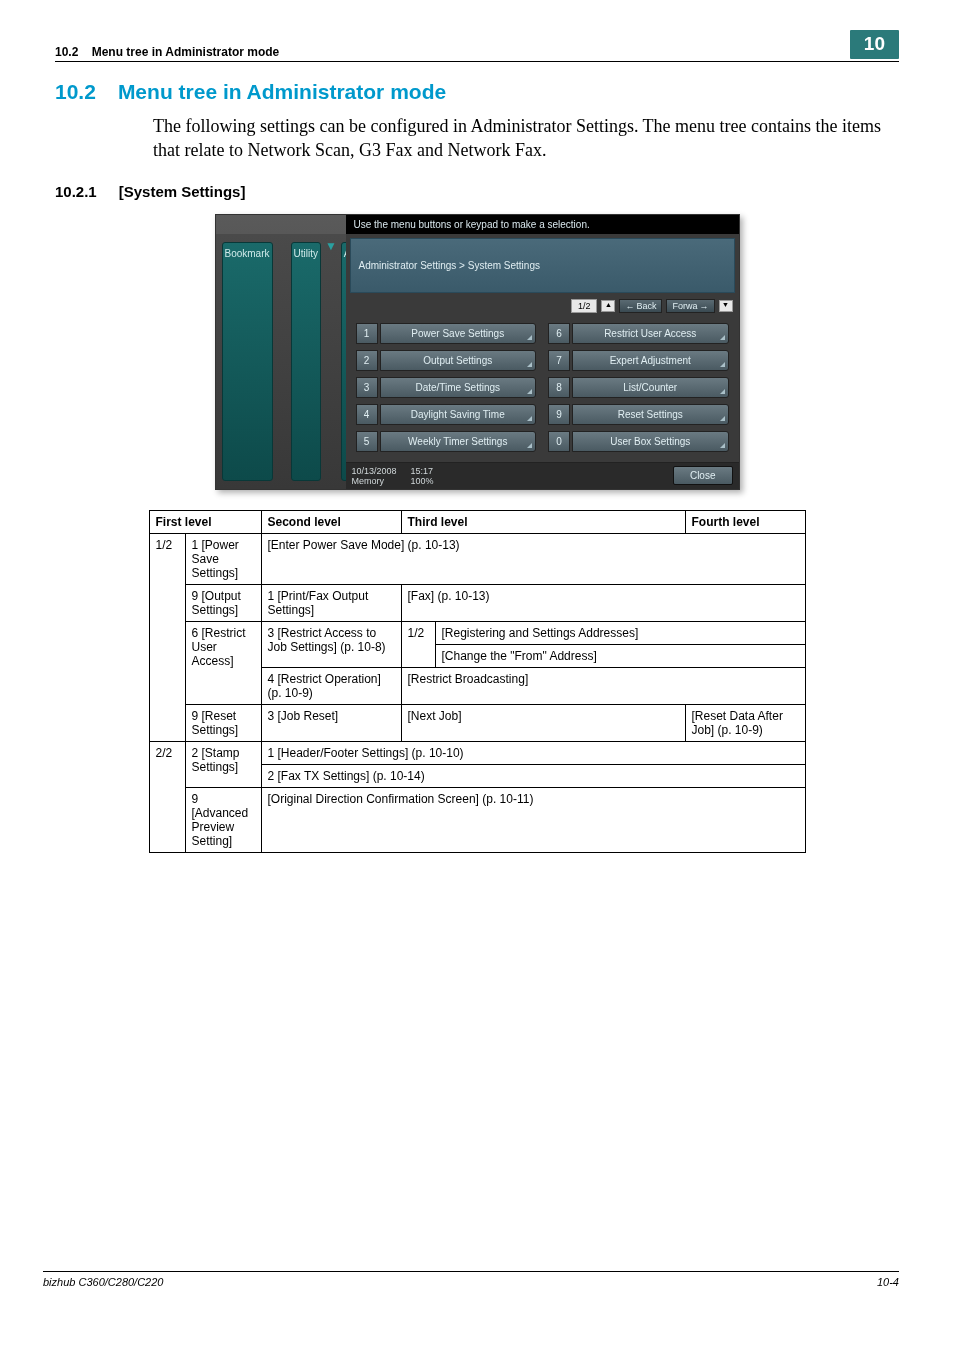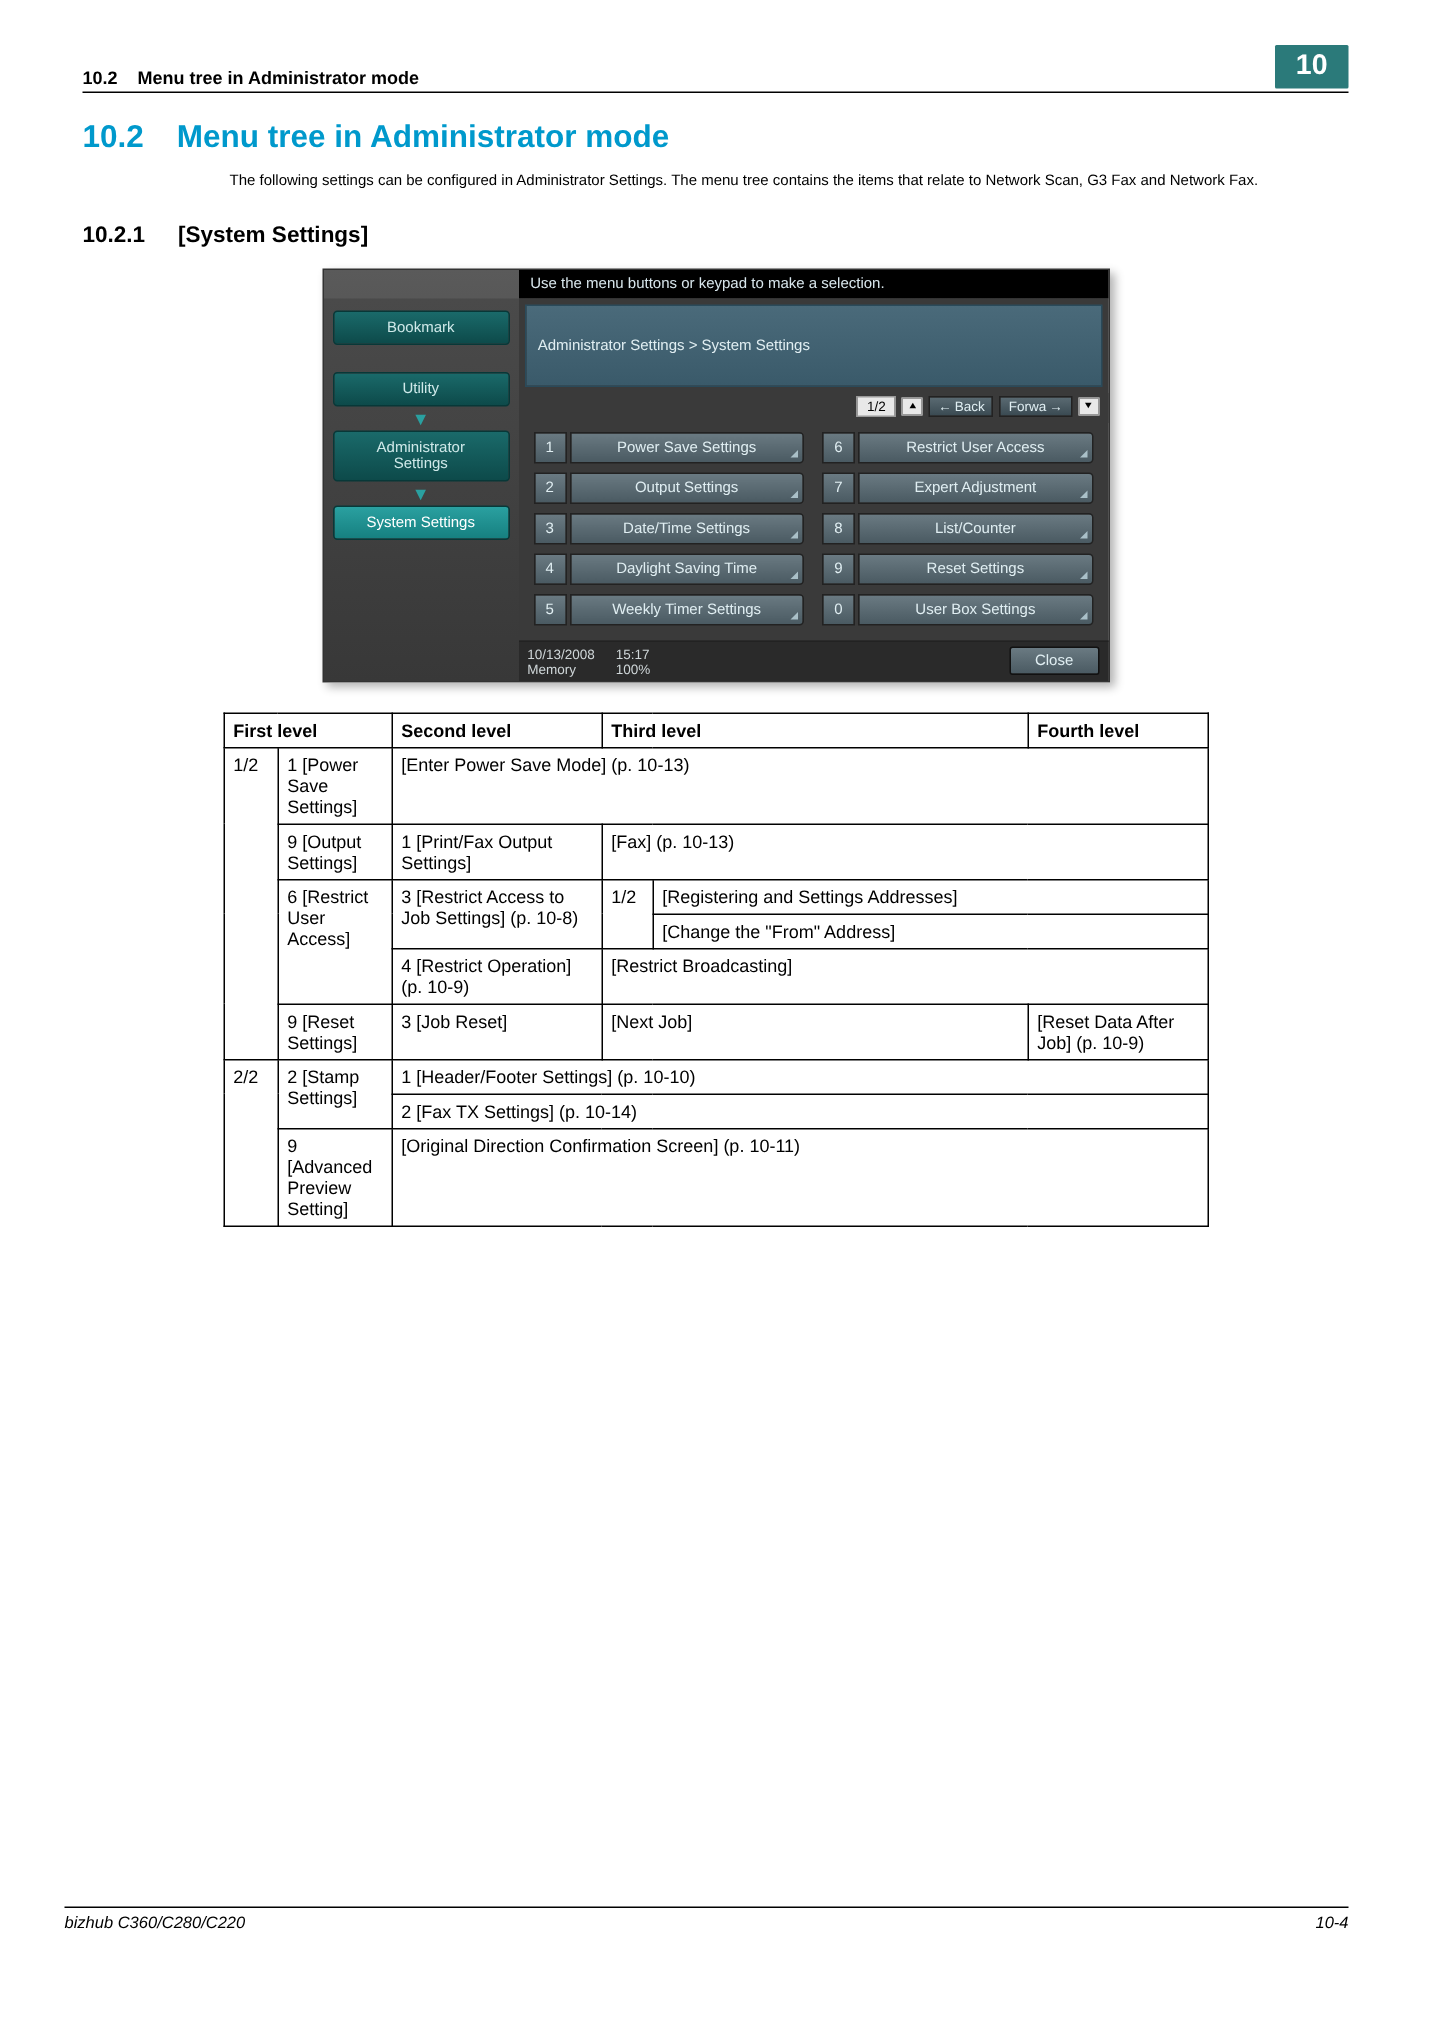--- a/index.html
+++ b/index.html
@@ -57,23 +57,24 @@
     font-size: 21px;
     font-weight: bold;
     color: var(--accent);
   }
   .h1txt {
     font-size: 21px;
     font-weight: bold;
     color: var(--accent);
   }
   .para {
-    font-size: 10px;
+    font-size: 18px;
     line-height: 1.35;
     margin: 0 0 20px 98px;
+    font-family: Liberation Serif, serif;
   }
   .h2row {
     display: flex;
     align-items: baseline;
     gap: 22px;
     margin: 6px 0 14px 0;
   }
   .h2num { font-size: 15px; font-weight: bold; }
   .h2txt { font-size: 15px; font-weight: bold; }
 
@@ -94,21 +95,20 @@
     padding: 4px 8px;
     font-size: 10px;
     margin-left: 130px;
   }
   .shot-body { display: flex; }
   .shot-side {
     width: 130px;
     background: linear-gradient(#4a4a4a,#383838);
     padding: 8px 6px;
     display: flex;
-    flex-direction: column;
     gap: 4px;
   }
   .side-btn {
     background: linear-gradient(#1a6a6a,#0d4a4a);
     border: 1px solid #083838;
     border-radius: 3px;
     color: #cfe9e9;
     text-align: center;
     padding: 5px 2px;
     font-size: 10px;

